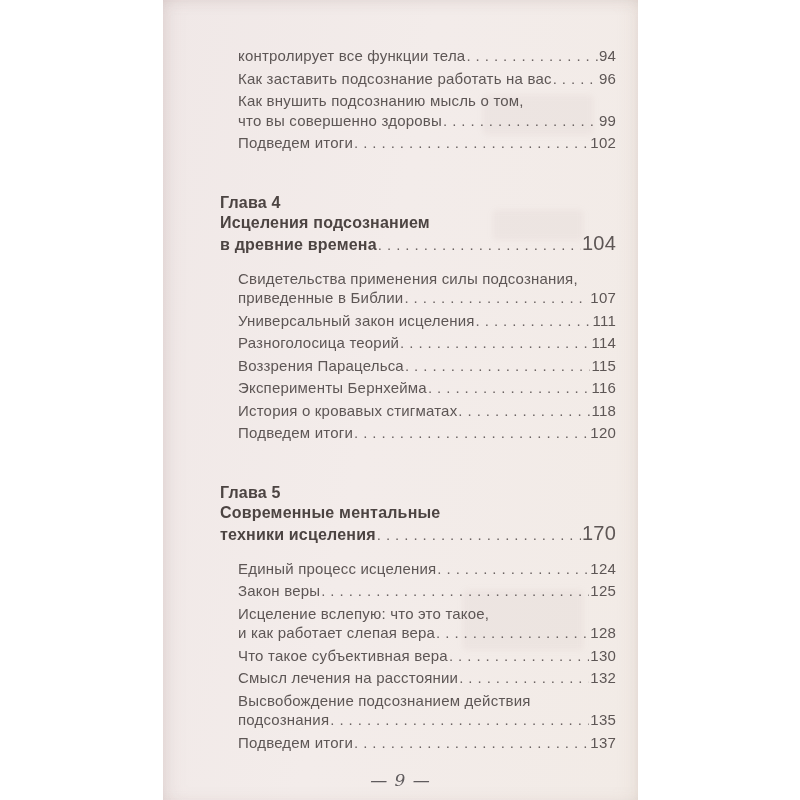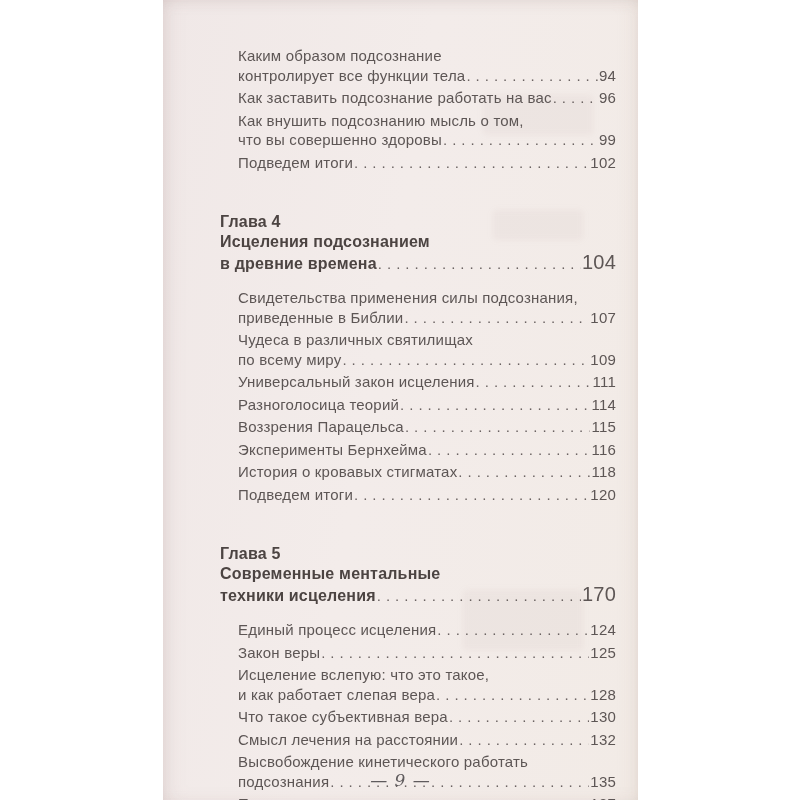--- a/index.html
+++ b/index.html
@@ -55,21 +55,20 @@
 
 <div class="photo">
   <div class="ghost" style="left:320px; top:95px; width:110px; height:40px;"></div>
   <div class="ghost" style="left:300px; top:590px; width:120px; height:60px;"></div>
   <div class="ghost" style="left:330px; top:210px; width:90px; height:30px;"></div>
 
   <div class="content">
 
     <div class="entries first">
       <div class="entry">
-        <div class="ln">Каким образом подсознание</div>
         <div class="row">
           <span class="txt">контролирует все функции тела</span>
           <span class="leader"></span>
           <span class="pg">94</span>
         </div>
       </div>
       <div class="entry">
         <div class="row">
           <span class="txt">Как заставить подсознание работать на вас</span>
           <span class="leader"></span>
@@ -106,28 +105,20 @@
       <div class="entries">
         <div class="entry">
           <div class="ln">Свидетельства применения силы подсознания,</div>
           <div class="row">
             <span class="txt">приведенные в Библии</span>
             <span class="leader"></span>
             <span class="pg">107</span>
           </div>
         </div>
         <div class="entry">
-          <div class="ln">Чудеса в различных святилищах</div>
-          <div class="row">
-            <span class="txt">по всему миру</span>
-            <span class="leader"></span>
-            <span class="pg">109</span>
-          </div>
-        </div>
-        <div class="entry">
           <div class="row">
             <span class="txt">Универсальный закон исцеления</span>
             <span class="leader"></span>
             <span class="pg">111</span>
           </div>
         </div>
         <div class="entry">
           <div class="row">
             <span class="txt">Разноголосица теорий</span>
             <span class="leader"></span>
@@ -206,21 +197,21 @@
           </div>
         </div>
         <div class="entry">
           <div class="row">
             <span class="txt">Смысл лечения на расстоянии</span>
             <span class="leader"></span>
             <span class="pg">132</span>
           </div>
         </div>
         <div class="entry">
-          <div class="ln">Высвобождение кинетического работать</div>
+          <div class="ln">Высвобождение подсознанием действия</div>
           <div class="row">
             <span class="txt">подсознания</span>
             <span class="leader"></span>
             <span class="pg">135</span>
           </div>
         </div>
         <div class="entry">
           <div class="row">
             <span class="txt">Подведем итоги</span>
             <span class="leader"></span>

